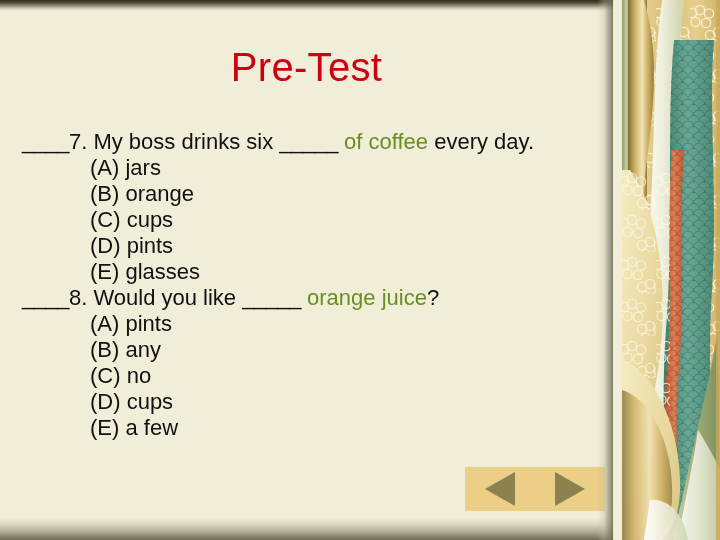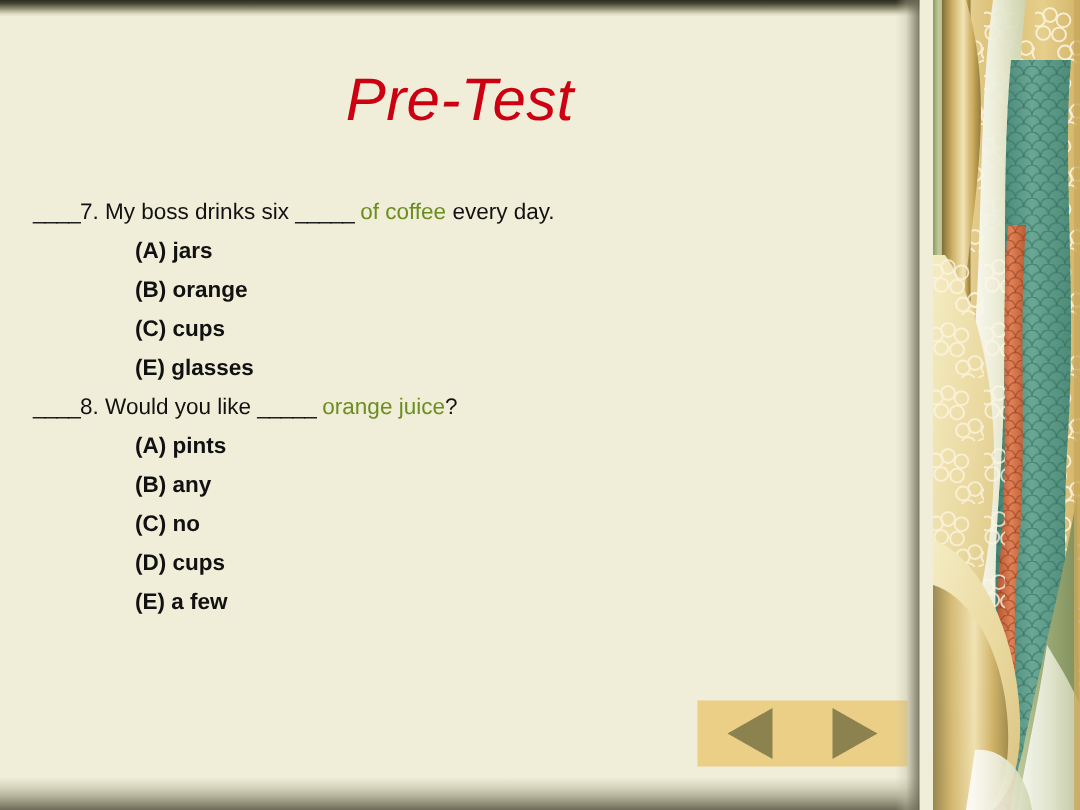--- a/index.html
+++ b/index.html
@@ -75,40 +75,38 @@
     left: 0;
     top: 44px;
     width: 613px;
     text-align: center;
     color: #cc0011;
     font-size: 40px;
     font-weight: normal;
     letter-spacing: 0.3px;
     line-height: 46px;
     white-space: nowrap;
-    font-style: italic;
   }
 
   
   .body-block {
     position: absolute;
     left: 22px;
     top: 129px;
     width: 580px;
     color: #111111;
-    font-size: 15px;
+    font-size: 22px;
     line-height: 26px;
   }
   .q-line {
     white-space: nowrap;
   }
   .opt-line {
     padding-left: 68px;
     white-space: nowrap;
-    font-weight: bold;
   }
   .blank {
     color: #111111;
     letter-spacing: -0.5px;
   }
   .green {
     color: #6b8e20;
   }
 
   
@@ -175,20 +173,21 @@
     <div class="title">Pre-Test</div>
 
     <div class="body-block">
 
       <div>
         <div class="q-line"><span class="blank">____</span><span>7.</span><span> My boss drinks six </span><span class="blank">_____</span><span class="green"> of coffee</span><span> every day.</span></div>
 
         <div class="opt-line">(A) jars</div>
         <div class="opt-line">(B) orange</div>
         <div class="opt-line">(C) cups</div>
+        <div class="opt-line">(D) pints</div>
         <div class="opt-line">(E) glasses</div>
       </div>
 
       <div>
         <div class="q-line"><span class="blank">____</span><span>8.</span><span> Would you like </span><span class="blank">_____</span><span class="green"> orange juice</span><span>?</span></div>
 
         <div class="opt-line">(A) pints</div>
         <div class="opt-line">(B) any</div>
         <div class="opt-line">(C) no</div>
         <div class="opt-line">(D) cups</div>

